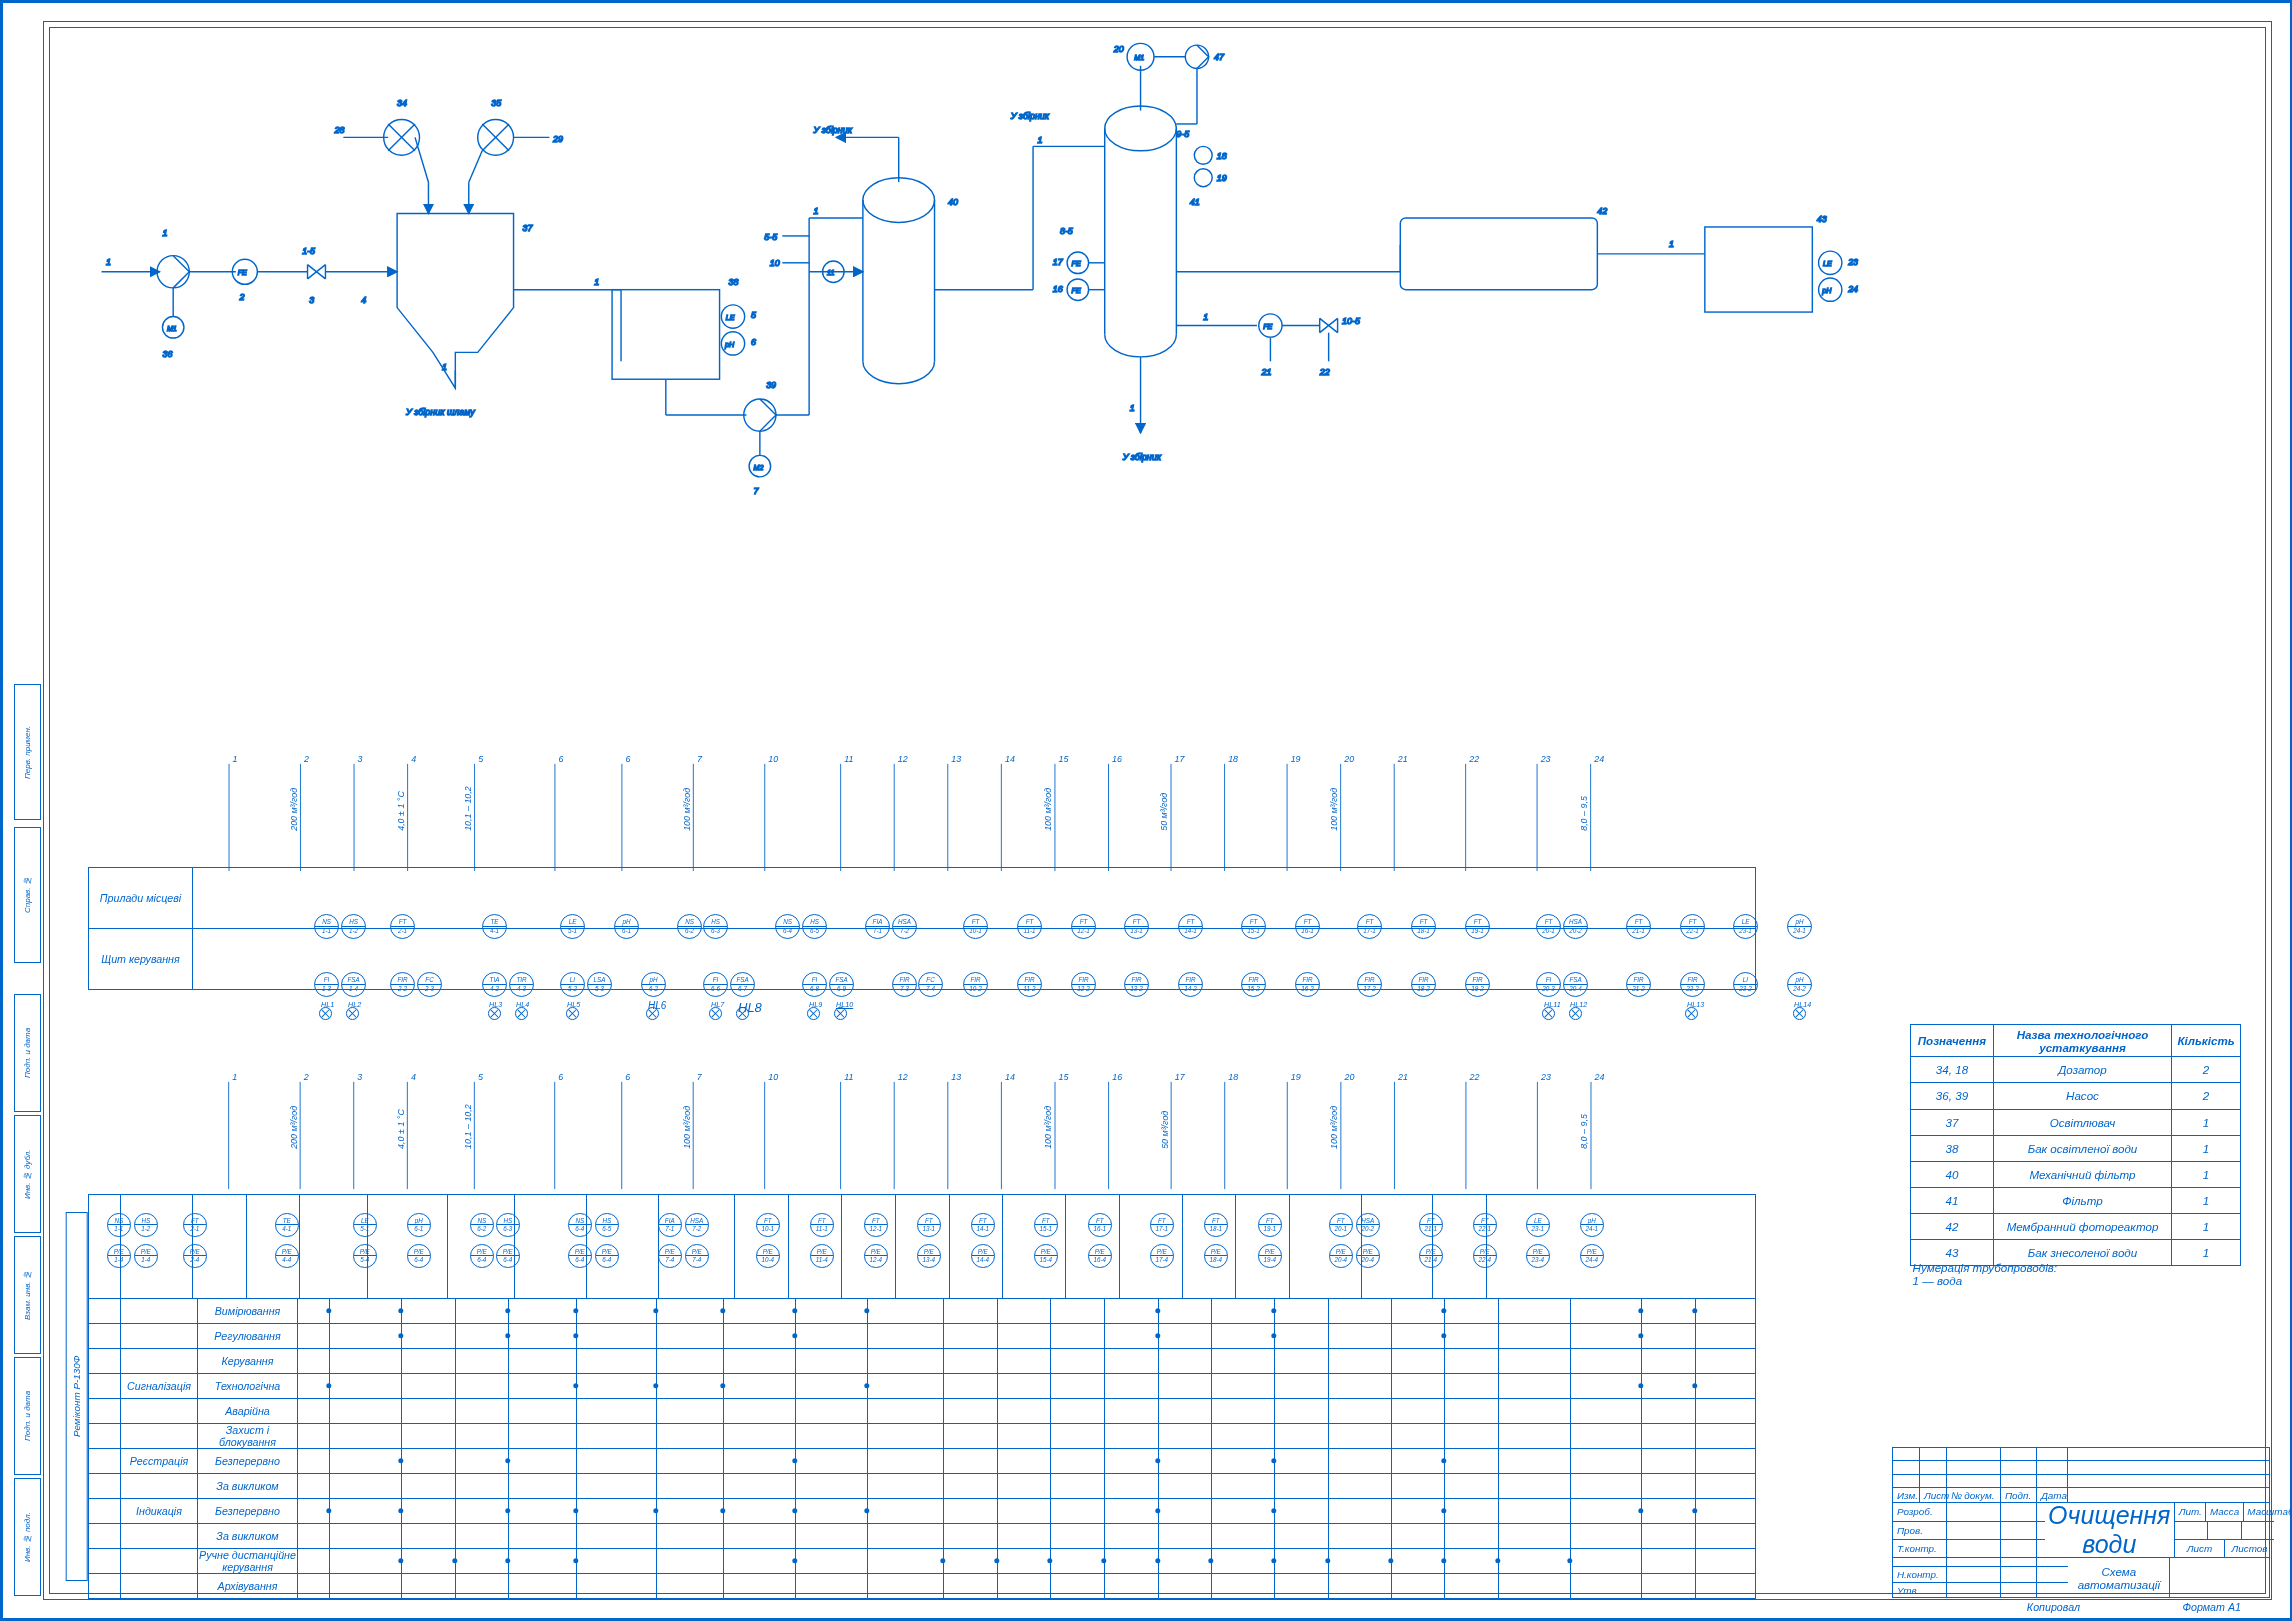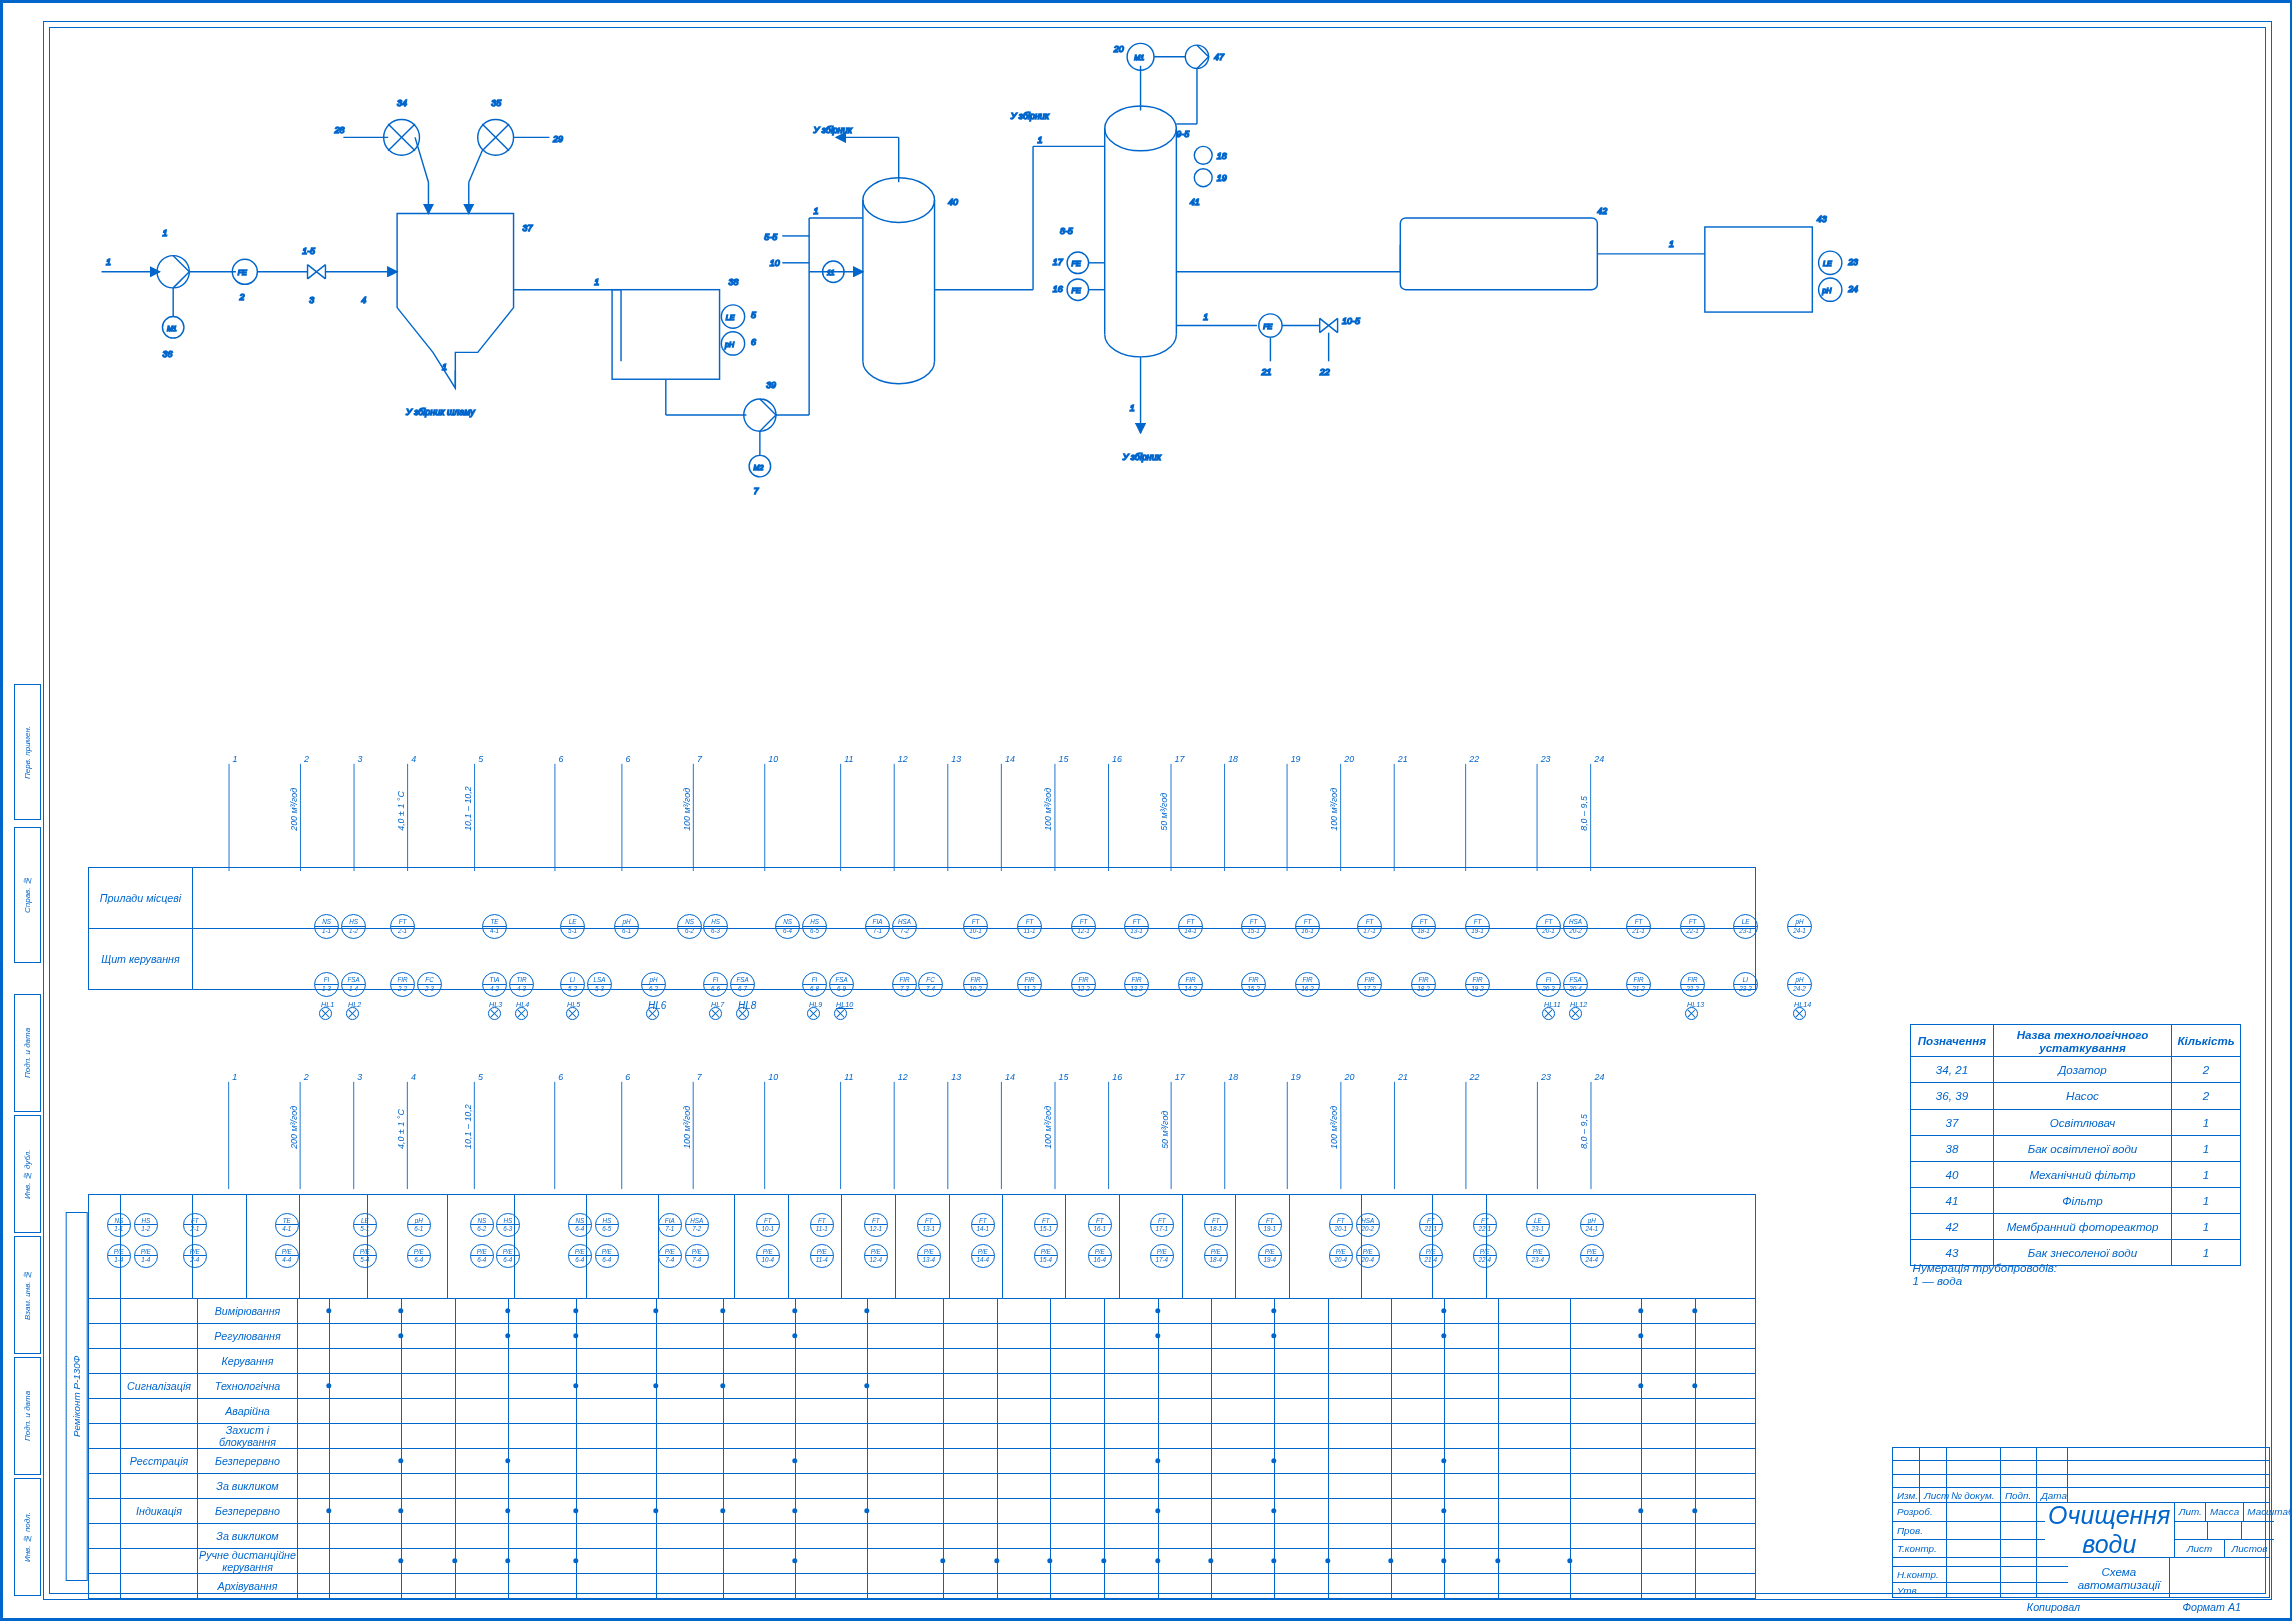--- a/index.html
+++ b/index.html
@@ -68,21 +68,21 @@
   <table class="eq-table">
     <thead>
         <tr>
       <th style="width:72px">Позначення</th>
       <th class="mid">Назва технологічного устаткування</th>
       <th style="width:54px">Кількість</th>
     </tr>
       </thead>
     <tbody id="eq-body">
         <tr>
-          <td>34, 21</td>
+          <td>34, 18</td>
           <td class="mid">Дозатор</td>
           <td>2</td>
         </tr>
         <tr>
           <td>36, 39</td>
           <td class="mid">Насос</td>
           <td>2</td>
         </tr>
         <tr>
           <td>37</td>
@@ -480,21 +480,21 @@
           </div>
           <div style="position: absolute; left: 518px; top: 41px; font-size: 7.2px; font-style: italic;">HL7</div>
           <div style="position: absolute; left: 516px; top: 48px; width: 10.7px; height: 10.7px; border: 0.9px solid rgb(0, 102, 204); border-radius: 50%;">
             <div style="position:absolute;left:0;top:4.5px;width:10.7px;border-top:0.9px solid #0066cc;transform:rotate(45deg)"></div>
             <div style="position:absolute;left:0;top:4.5px;width:10.7px;border-top:0.9px solid #0066cc;transform:rotate(-45deg)"></div>
           </div>
           <div style="position: absolute; left: 537px; top: 13.4px; width: 23px; height: 23px; border: 1.3px solid rgb(0, 102, 204); border-radius: 50%; font-size: 6.3px; line-height: 8px; text-align: center; display: flex; flex-direction: column; justify-content: center; font-style: italic;">
             <div>FSA</div>
             <div style="border-top:0.9px solid #0066cc">6-7</div>
           </div>
-          <div style="position: absolute; left: 545px; top: 41px; font-size: 10px; font-style: italic;">HL8</div>
+          <div style="position: absolute; left: 545px; top: 41px; font-size: 13px; font-style: italic;">HL8</div>
           <div style="position: absolute; left: 543px; top: 48px; width: 10.7px; height: 10.7px; border: 0.9px solid rgb(0, 102, 204); border-radius: 50%;">
             <div style="position:absolute;left:0;top:4.5px;width:10.7px;border-top:0.9px solid #0066cc;transform:rotate(45deg)"></div>
             <div style="position:absolute;left:0;top:4.5px;width:10.7px;border-top:0.9px solid #0066cc;transform:rotate(-45deg)"></div>
           </div>
           <div style="position: absolute; left: 609px; top: 13.4px; width: 23px; height: 23px; border: 1.3px solid rgb(0, 102, 204); border-radius: 50%; font-size: 6.3px; line-height: 8px; text-align: center; display: flex; flex-direction: column; justify-content: center; font-style: italic;">
             <div>FI</div>
             <div style="border-top:0.9px solid #0066cc">6-8</div>
           </div>
           <div style="position: absolute; left: 616px; top: 41px; font-size: 7.2px; font-style: italic;">HL9</div>
           <div style="position: absolute; left: 614px; top: 48px; width: 10.7px; height: 10.7px; border: 0.9px solid rgb(0, 102, 204); border-radius: 50%;">

